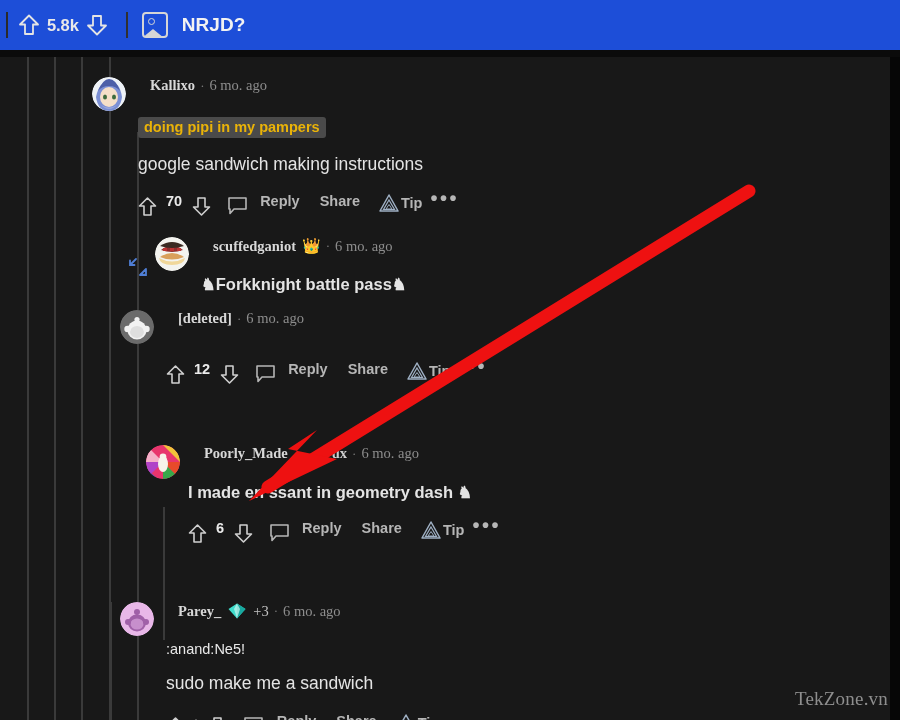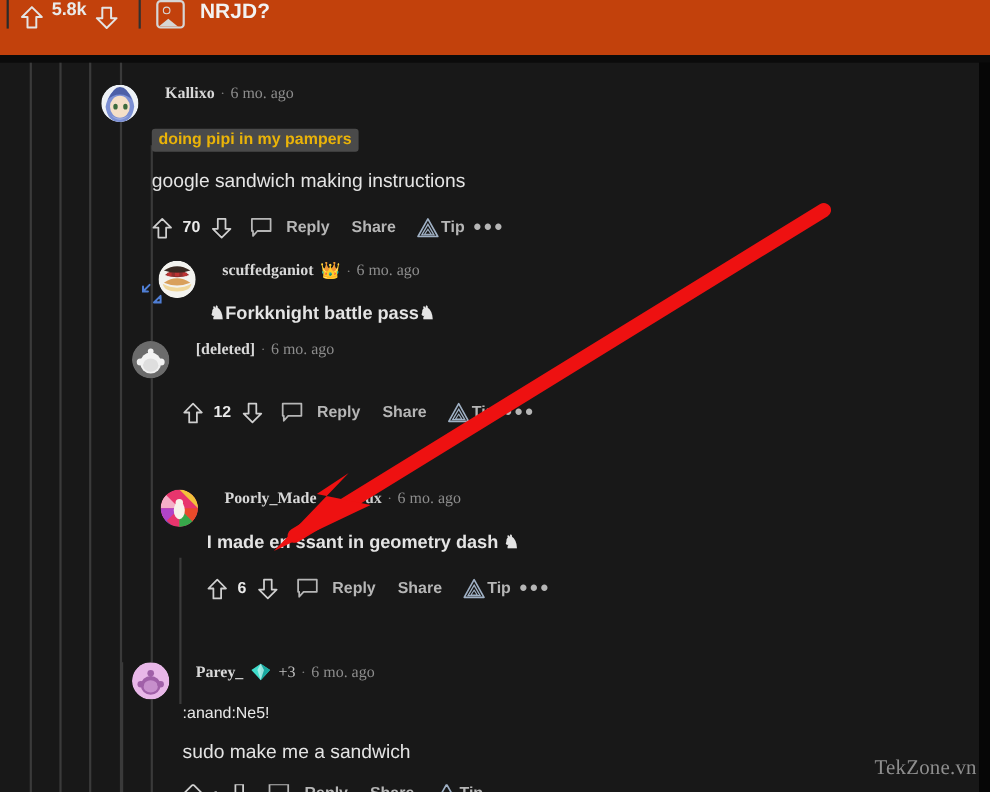--- a/index.html
+++ b/index.html
@@ -14,22 +14,22 @@
     position: relative;
     width: 900px; height: 720px;
     background: #0b0b0b;
     overflow: hidden;
   }
 
   
   #topbar {
     position: absolute; left: 0; top: 0;
     width: 900px; height: 50px;
-    background: #c2410c;
-    display: flex; align-items: flex-start;
+    background: #1d4ed8;
+    display: flex; align-items: center;
     padding-left: 4px;
   }
   .tb-divider {
     width: 2px; height: 26px;
     background: #2a2a2a;
     margin: 0 6px 0 2px;
   }
   .tb-divider2 {
     width: 2px; height: 26px;
     background: #303030;
@@ -143,21 +143,21 @@
   .body {
     color: #e4e4e4;
     font-size: 17.5px;
     font-weight: 400;
     white-space: nowrap;
   }
   .body.sm { font-size: 16.5px; font-weight: 600; }
 
   
   .actions {
-    display: flex; align-items: center;
+    display: flex; align-items: flex-start;
     gap: 0;
     height: 28px;
   }
   .act {
     display: flex; align-items: center;
     color: #b6b6b6;
     font-size: 14.5px;
     font-weight: 700;
     cursor: pointer;
     white-space: nowrap;
@@ -295,21 +295,21 @@
       </div>
     </div>
 
     <div class="collapse-ico" style="left:126px; top:198px;">
       <svg width="24" height="24" viewBox="0 0 24 24">
         <path d="M10 4 L4 10 M4 5.5 L4 10 L8.5 10" fill="none" stroke="#4f7ed4" stroke-width="1.8" stroke-linecap="round"></path>
         <path d="M14 20 L20 14 M19.5 19.5 L14 20 M20 14.5 L20 20 L14.5 20" fill="none" stroke="#4f7ed4" stroke-width="1.8" stroke-linecap="round"></path>
       </svg>
     </div>
 
-    <div class="comment" style="left:144px; top:180px;">
+    <div class="comment" style="left:155px; top:180px;">
       <div class="chead">
         <div class="avatar">
           <svg width="34" height="34" viewBox="0 0 34 34">
             <circle cx="17" cy="17" r="17" fill="#f3f3ef"></circle>
             <path d="M5 20 q12 -8 24 0 q-12 5 -24 0z" fill="#d9a05b"></path>
             <path d="M4 21 q13 7 26 0 q-1 7 -13 7 q-12 0 -13 -7z" fill="#f0d79a"></path>
             <path d="M6 13 q11 -9 22 0 q-11 4 -22 0z" fill="#8e2f2f"></path>
             <path d="M5 9 q12 -8 24 0 q-12 4 -24 0z" fill="#3a2a22"></path>
             <rect x="8" y="11" width="4" height="3" fill="#b33"></rect>
             <rect x="15" y="11" width="4" height="3" fill="#b33"></rect>

